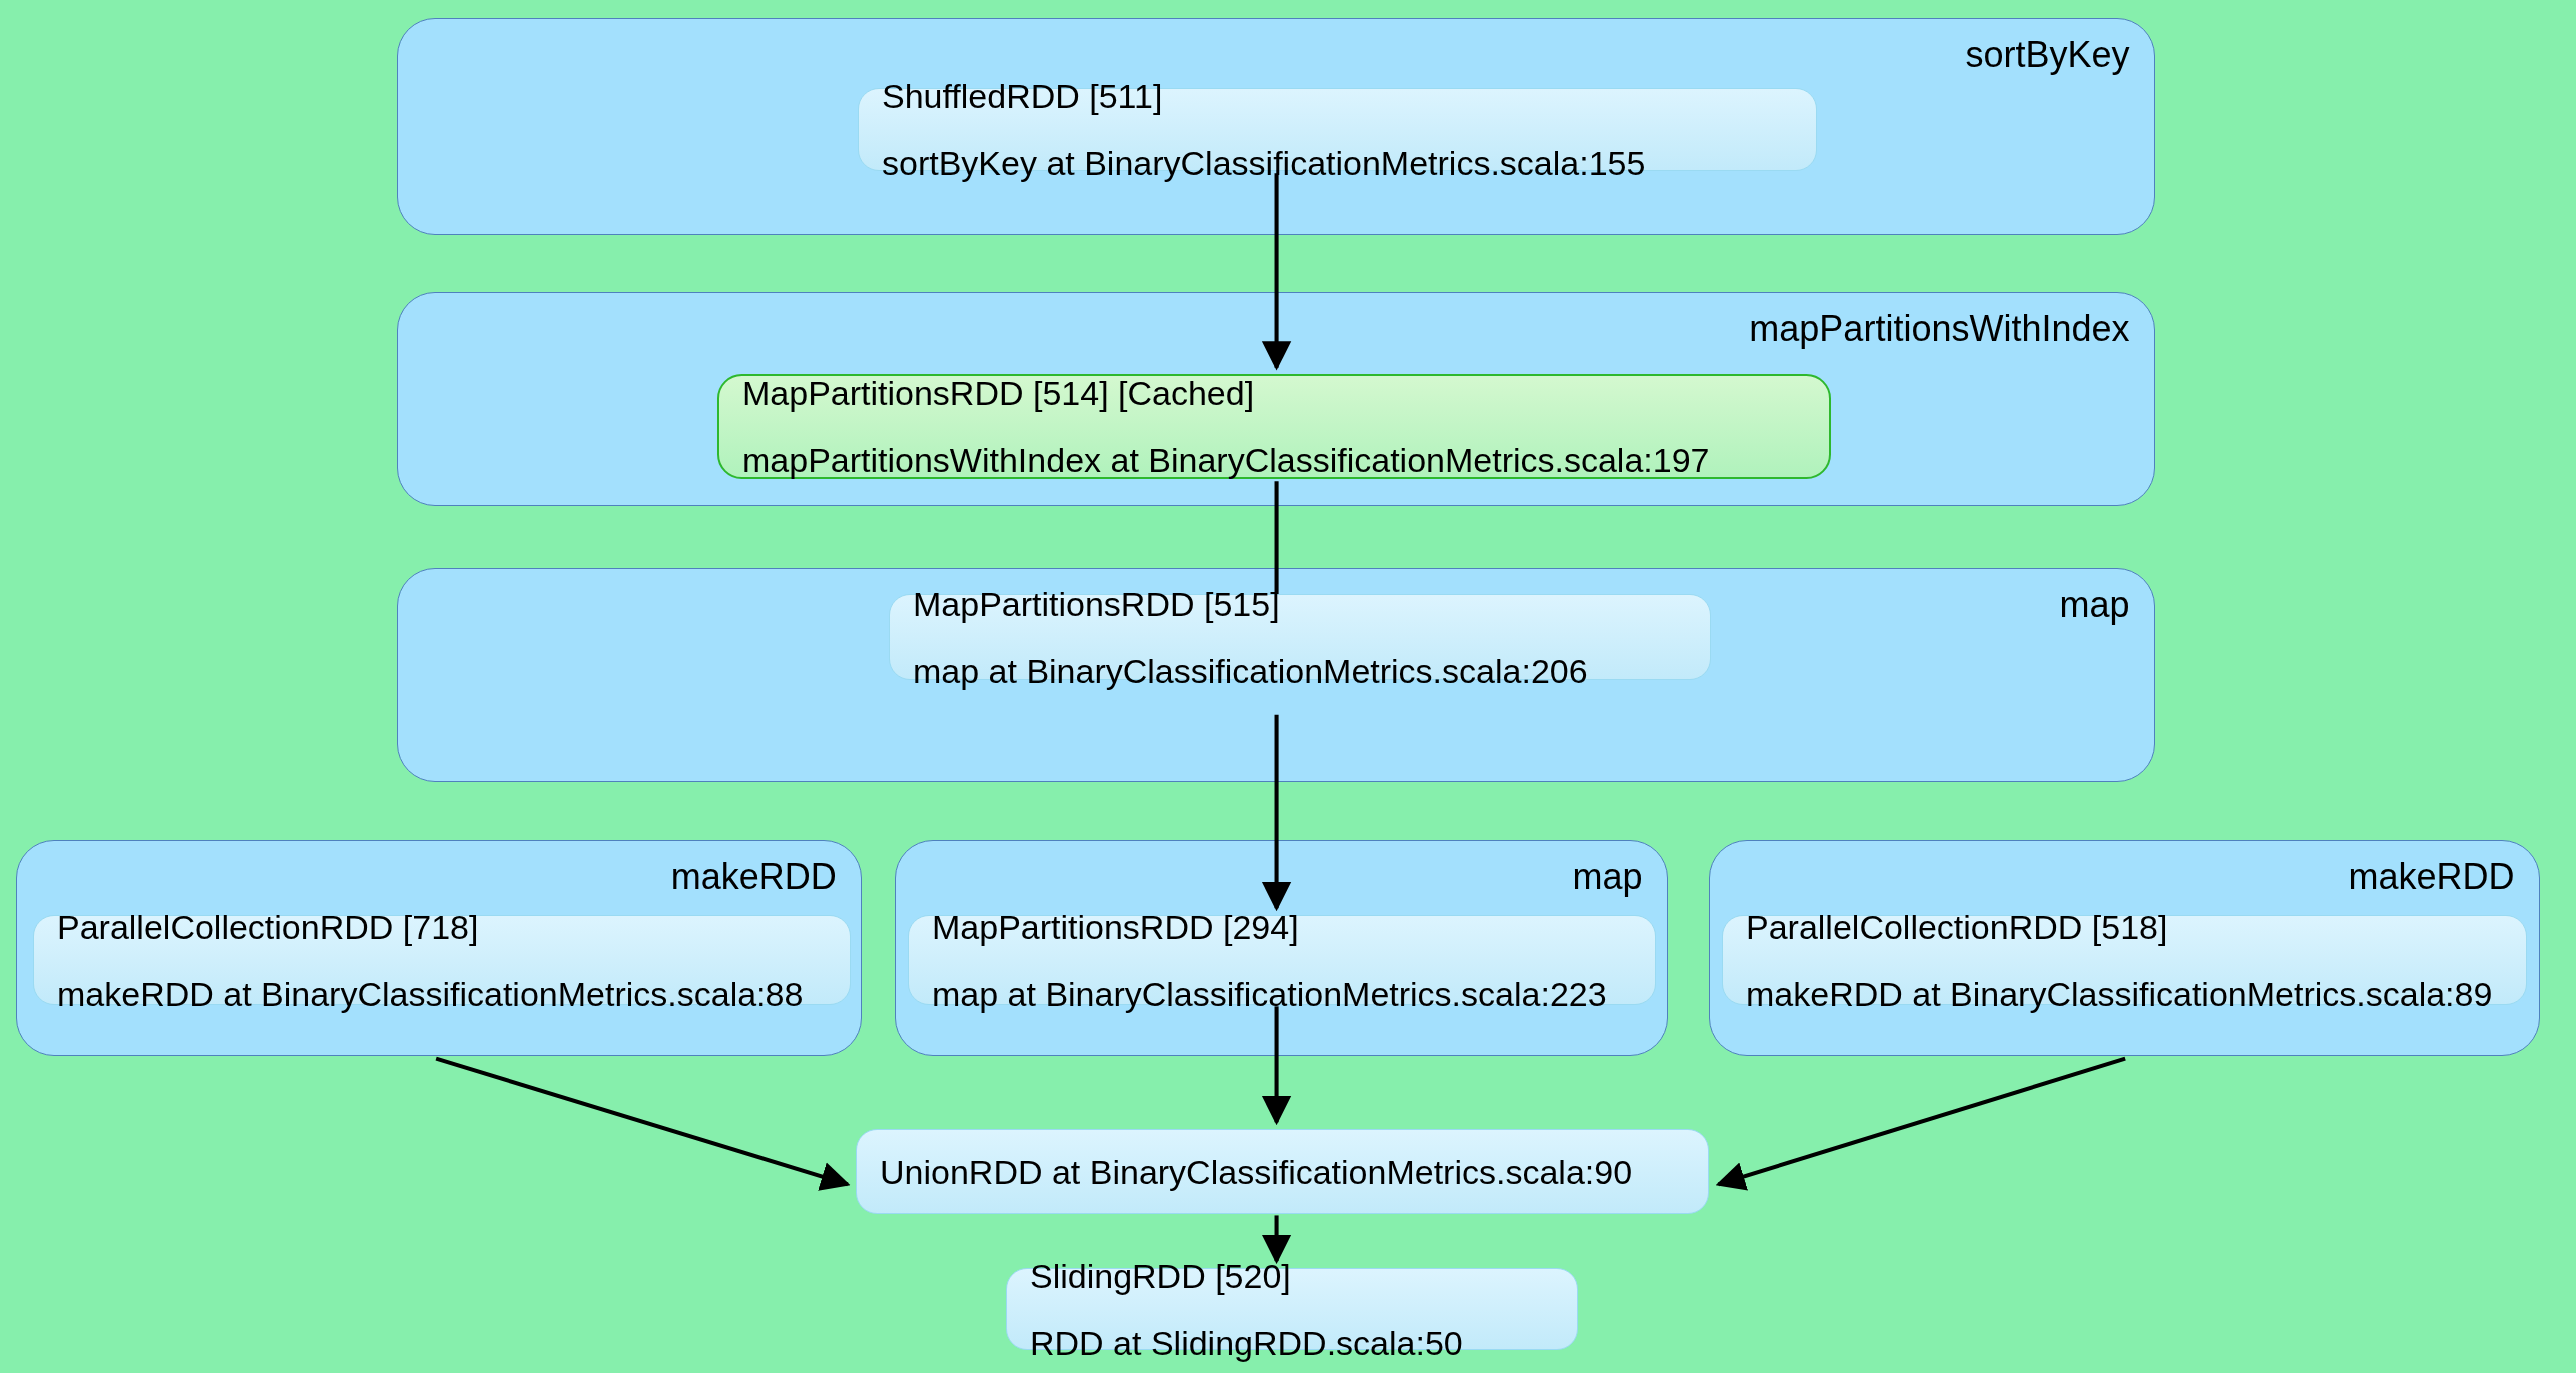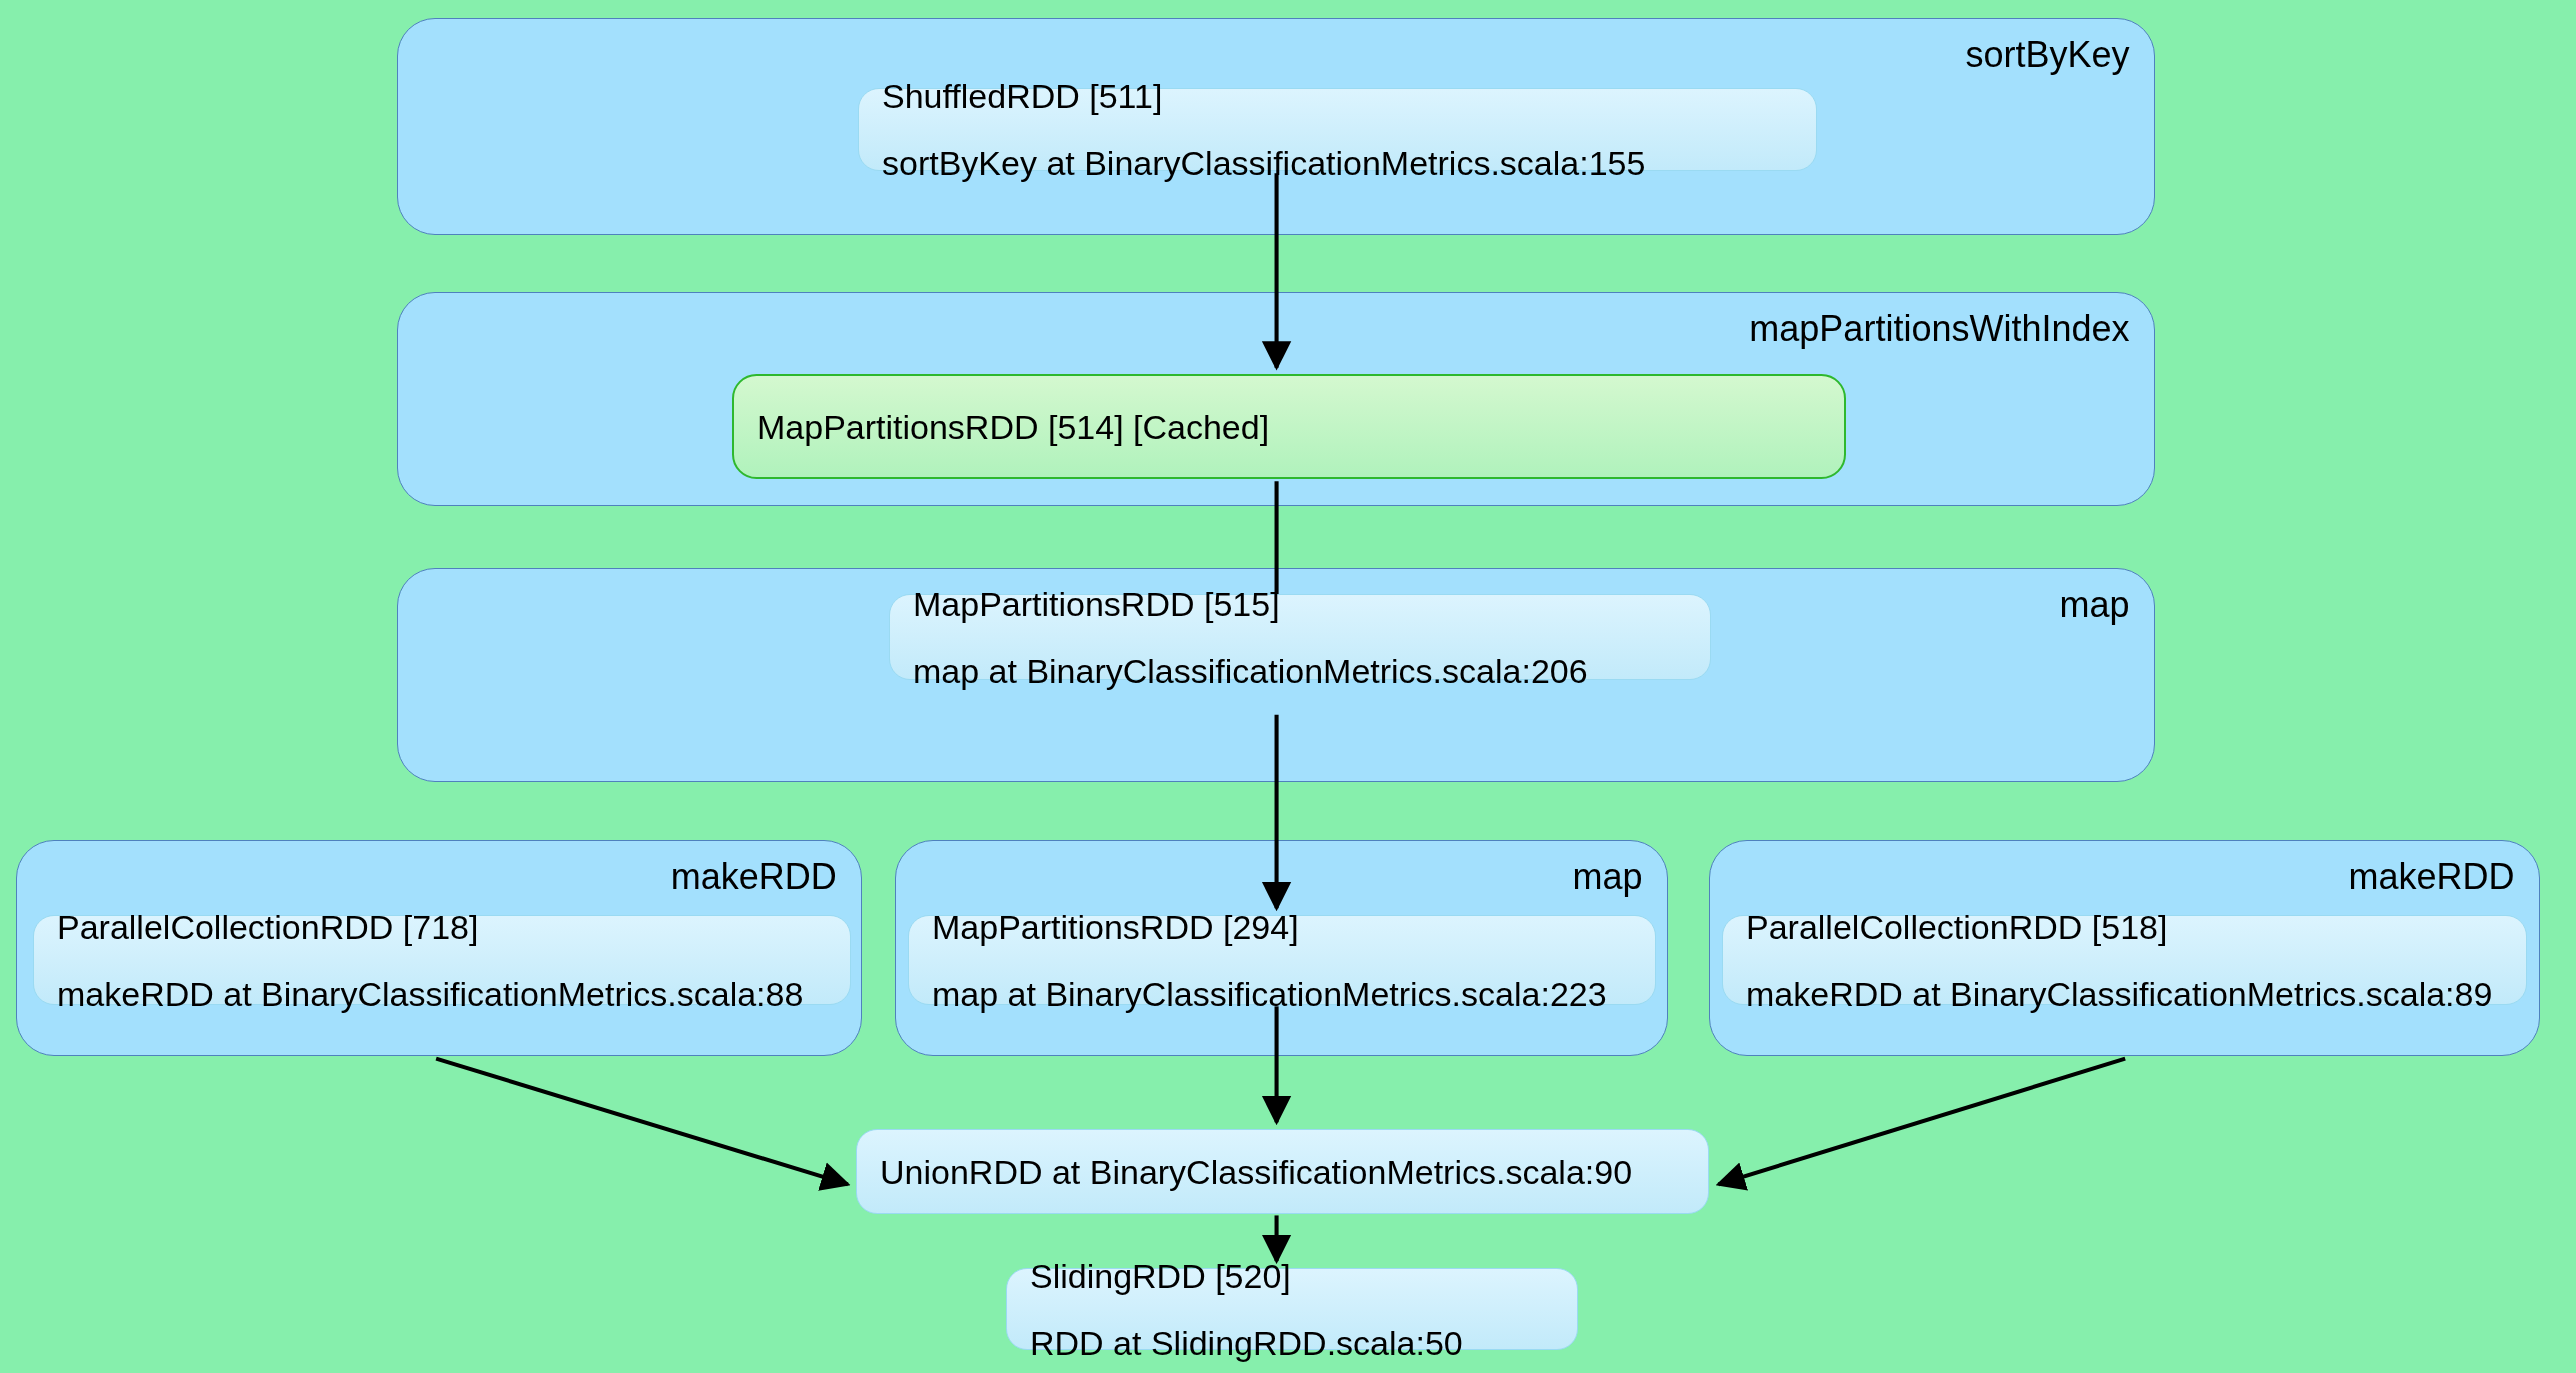--- a/index.html
+++ b/index.html
@@ -109,22 +109,23 @@
     <line class="edge" x1="1563" y1="1488" x2="1563" y2="1544" marker-end="url(#arrowhead)"></line>
     <line class="edge" x1="534" y1="1296" x2="1038" y2="1450" marker-end="url(#arrowhead)"></line>
     <line class="edge" x1="2602" y1="1296" x2="2104" y2="1450" marker-end="url(#arrowhead)"></line>
   </svg>
 
   <div class="rdd-node" style="left:858px; top:88px; width:959px; height:83px;">
     <div class="line">ShuffledRDD [511]</div>
     <div class="line">sortByKey at BinaryClassificationMetrics.scala:155</div>
   </div>
 
-  <div class="rdd-node cached" style="left:732px; top:374px; width:1114px; height:105px;">
+  <div class="rdd-node cached" style="left:717px; top:374px; width:1114px; height:105px;">
     <div class="line">MapPartitionsRDD [514] [Cached]</div>
+    <div class="line">mapPartitionsWithIndex at BinaryClassificationMetrics.scala:197</div>
   </div>
 
   <div class="rdd-node" style="left:889px; top:594px; width:822px; height:86px;">
     <div class="line">MapPartitionsRDD [515]</div>
     <div class="line">map at BinaryClassificationMetrics.scala:206</div>
   </div>
 
   <div class="rdd-node" style="left:33px; top:915px; width:818px; height:90px;">
     <div class="line">ParallelCollectionRDD [718]</div>
     <div class="line">makeRDD at BinaryClassificationMetrics.scala:88</div>

